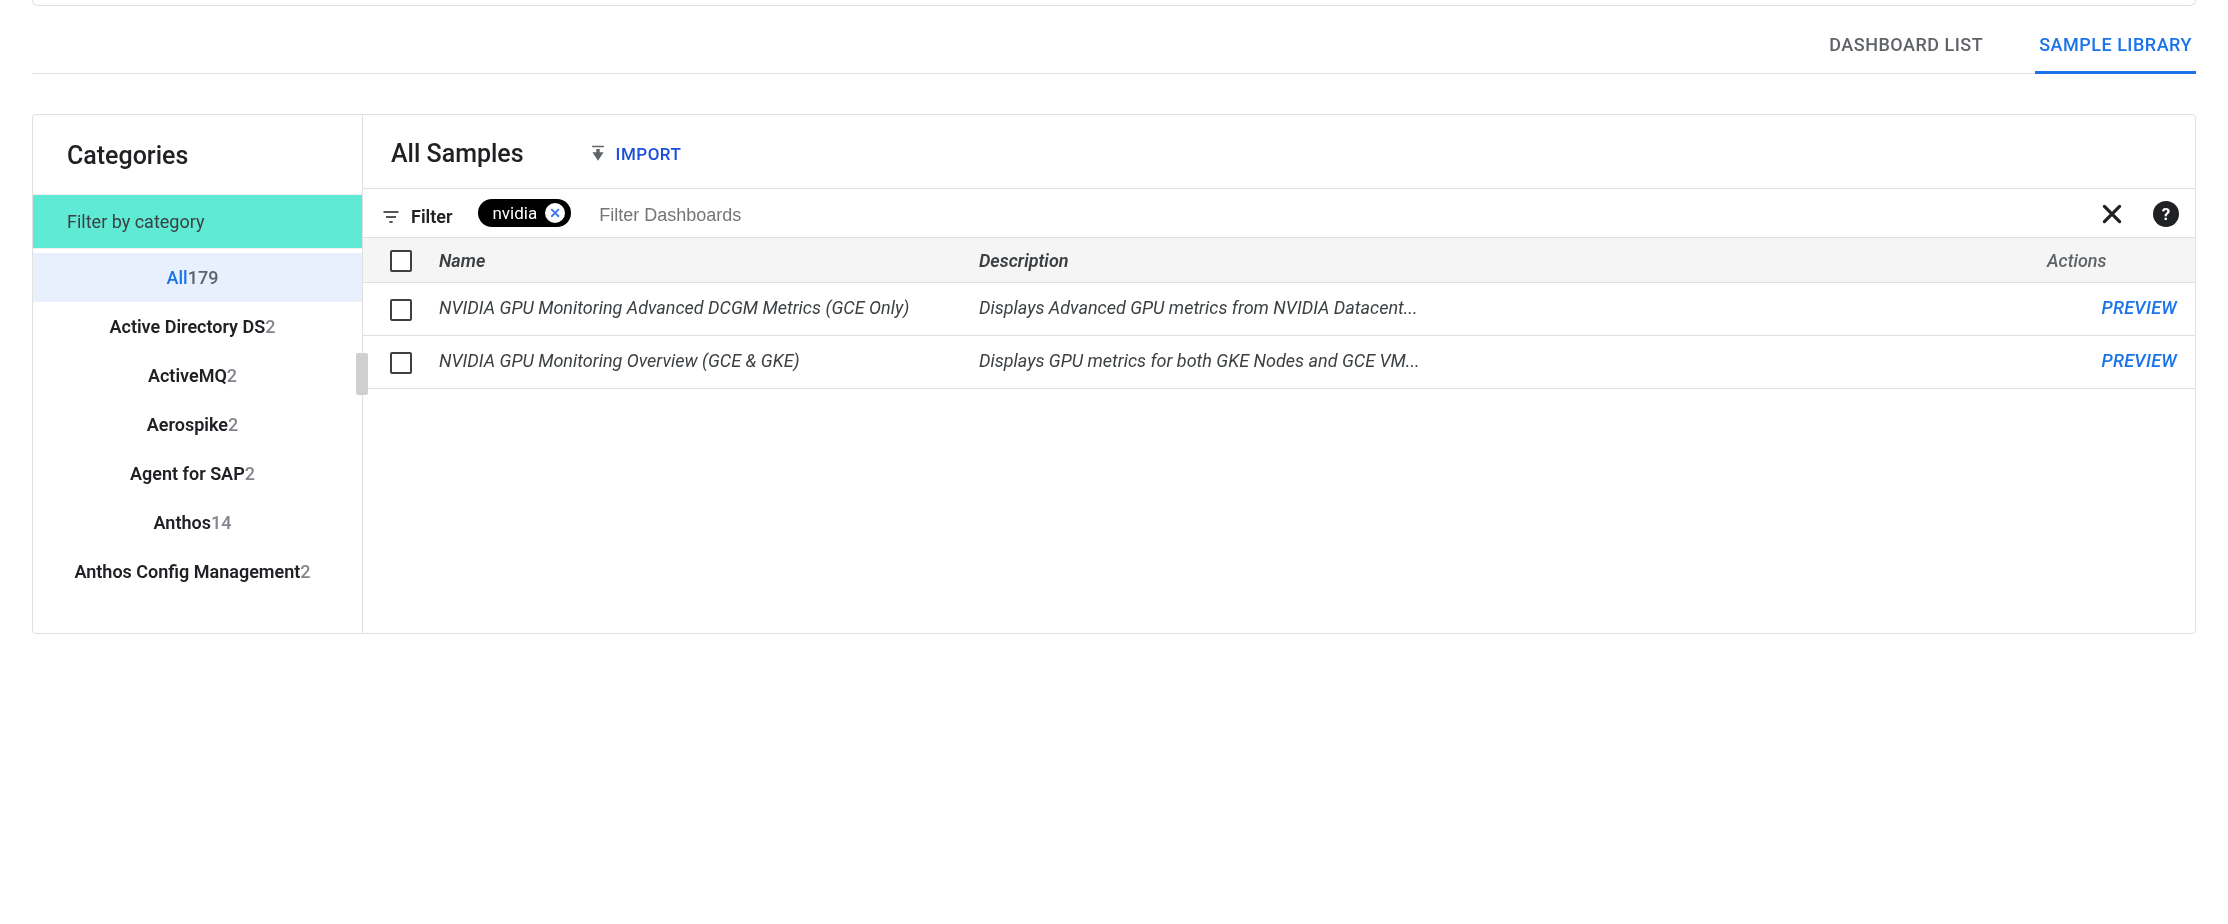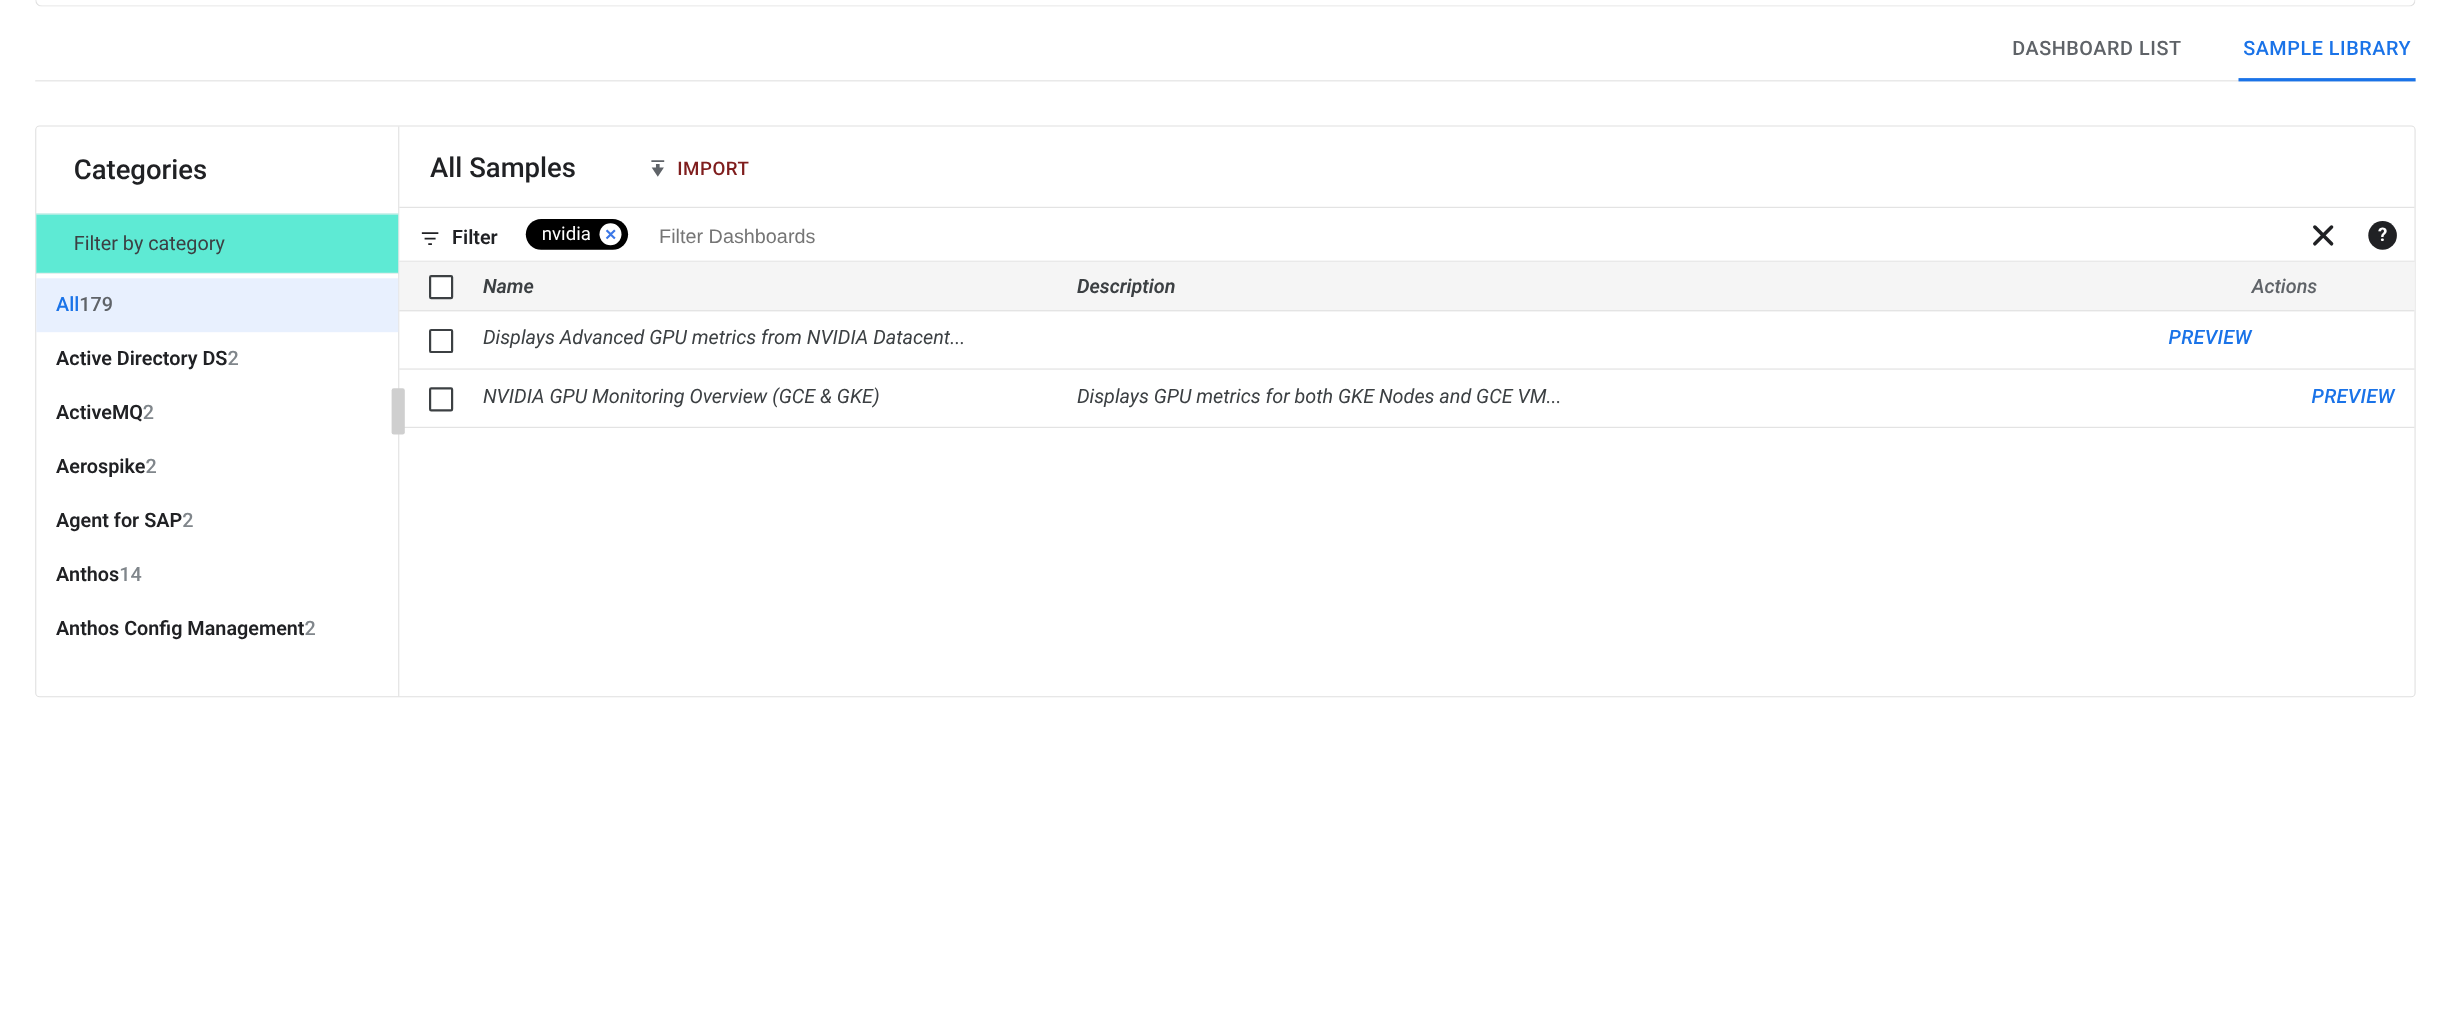--- a/index.html
+++ b/index.html
@@ -74,21 +74,21 @@
     padding: 16px 34px;
     font-size: 18px;
     color: #3c4043;
     border-top: 1px solid #f0f0f0;
     border-bottom: 1px solid #f0f0f0;
     background: #5eead4;
   }
   .cat-list { padding-top: 4px; }
   .cat-item {
     display: flex;
-    justify-content: flex-start;
+    justify-content: center;
     align-items: center;
     padding: 14px 28px 14px 18px;
     font-size: 18px;
     cursor: pointer;
   }
   .cat-item .name { font-weight: 600; color:#202124; }
   .cat-item .count { color:#80868b; font-weight: 500; }
   .cat-item.selected {
     background: #e8f0fe;
   }
@@ -99,21 +99,21 @@
   .main-header {
     display: flex;
     align-items: center;
     padding: 24px 28px 20px 28px;
     gap: 64px;
   }
   .main-title { font-size: 25px; font-weight: 500; }
   .import-btn {
     display: inline-flex; align-items: center; gap: 8px;
     font-size: 17px; font-weight: 500; letter-spacing: 0.5px;
-    color: #7f1d1d; cursor: pointer;
+    color: #1d4ed8; cursor: pointer;
   }
   .filter-bar {
     display:flex; align-items:flex-end;
     padding: 10px 16px 10px 18px;
     border-top: 1px solid #e0e0e0;
     border-bottom: 1px solid #e0e0e0;
     gap: 26px;
   }
   .filter-head { display:flex; align-items:center; gap:10px; font-size:18px; font-weight:600; }
   .chip {
@@ -266,20 +266,21 @@
           </div>
           <div>Name</div>
           <div>Description</div>
           <div class="act-head">Actions</div>
         </div>
         <div id="tbody">
             <div class="trow">
               <div class="chk-cell">
                 <div class="chk"></div>
               </div>
+              <div class="name-cell">NVIDIA GPU Monitoring Advanced DCGM Metrics (GCE Only)</div>
               <div class="desc-cell">Displays Advanced GPU metrics from NVIDIA Datacent...</div>
               <div class="act-cell"><span class="preview-link">PREVIEW</span></div>
             </div>
             <div class="trow">
               <div class="chk-cell">
                 <div class="chk"></div>
               </div>
               <div class="name-cell">NVIDIA GPU Monitoring Overview (GCE &amp; GKE)</div>
               <div class="desc-cell">Displays GPU metrics for both GKE Nodes and GCE VM...</div>
               <div class="act-cell"><span class="preview-link">PREVIEW</span></div>

